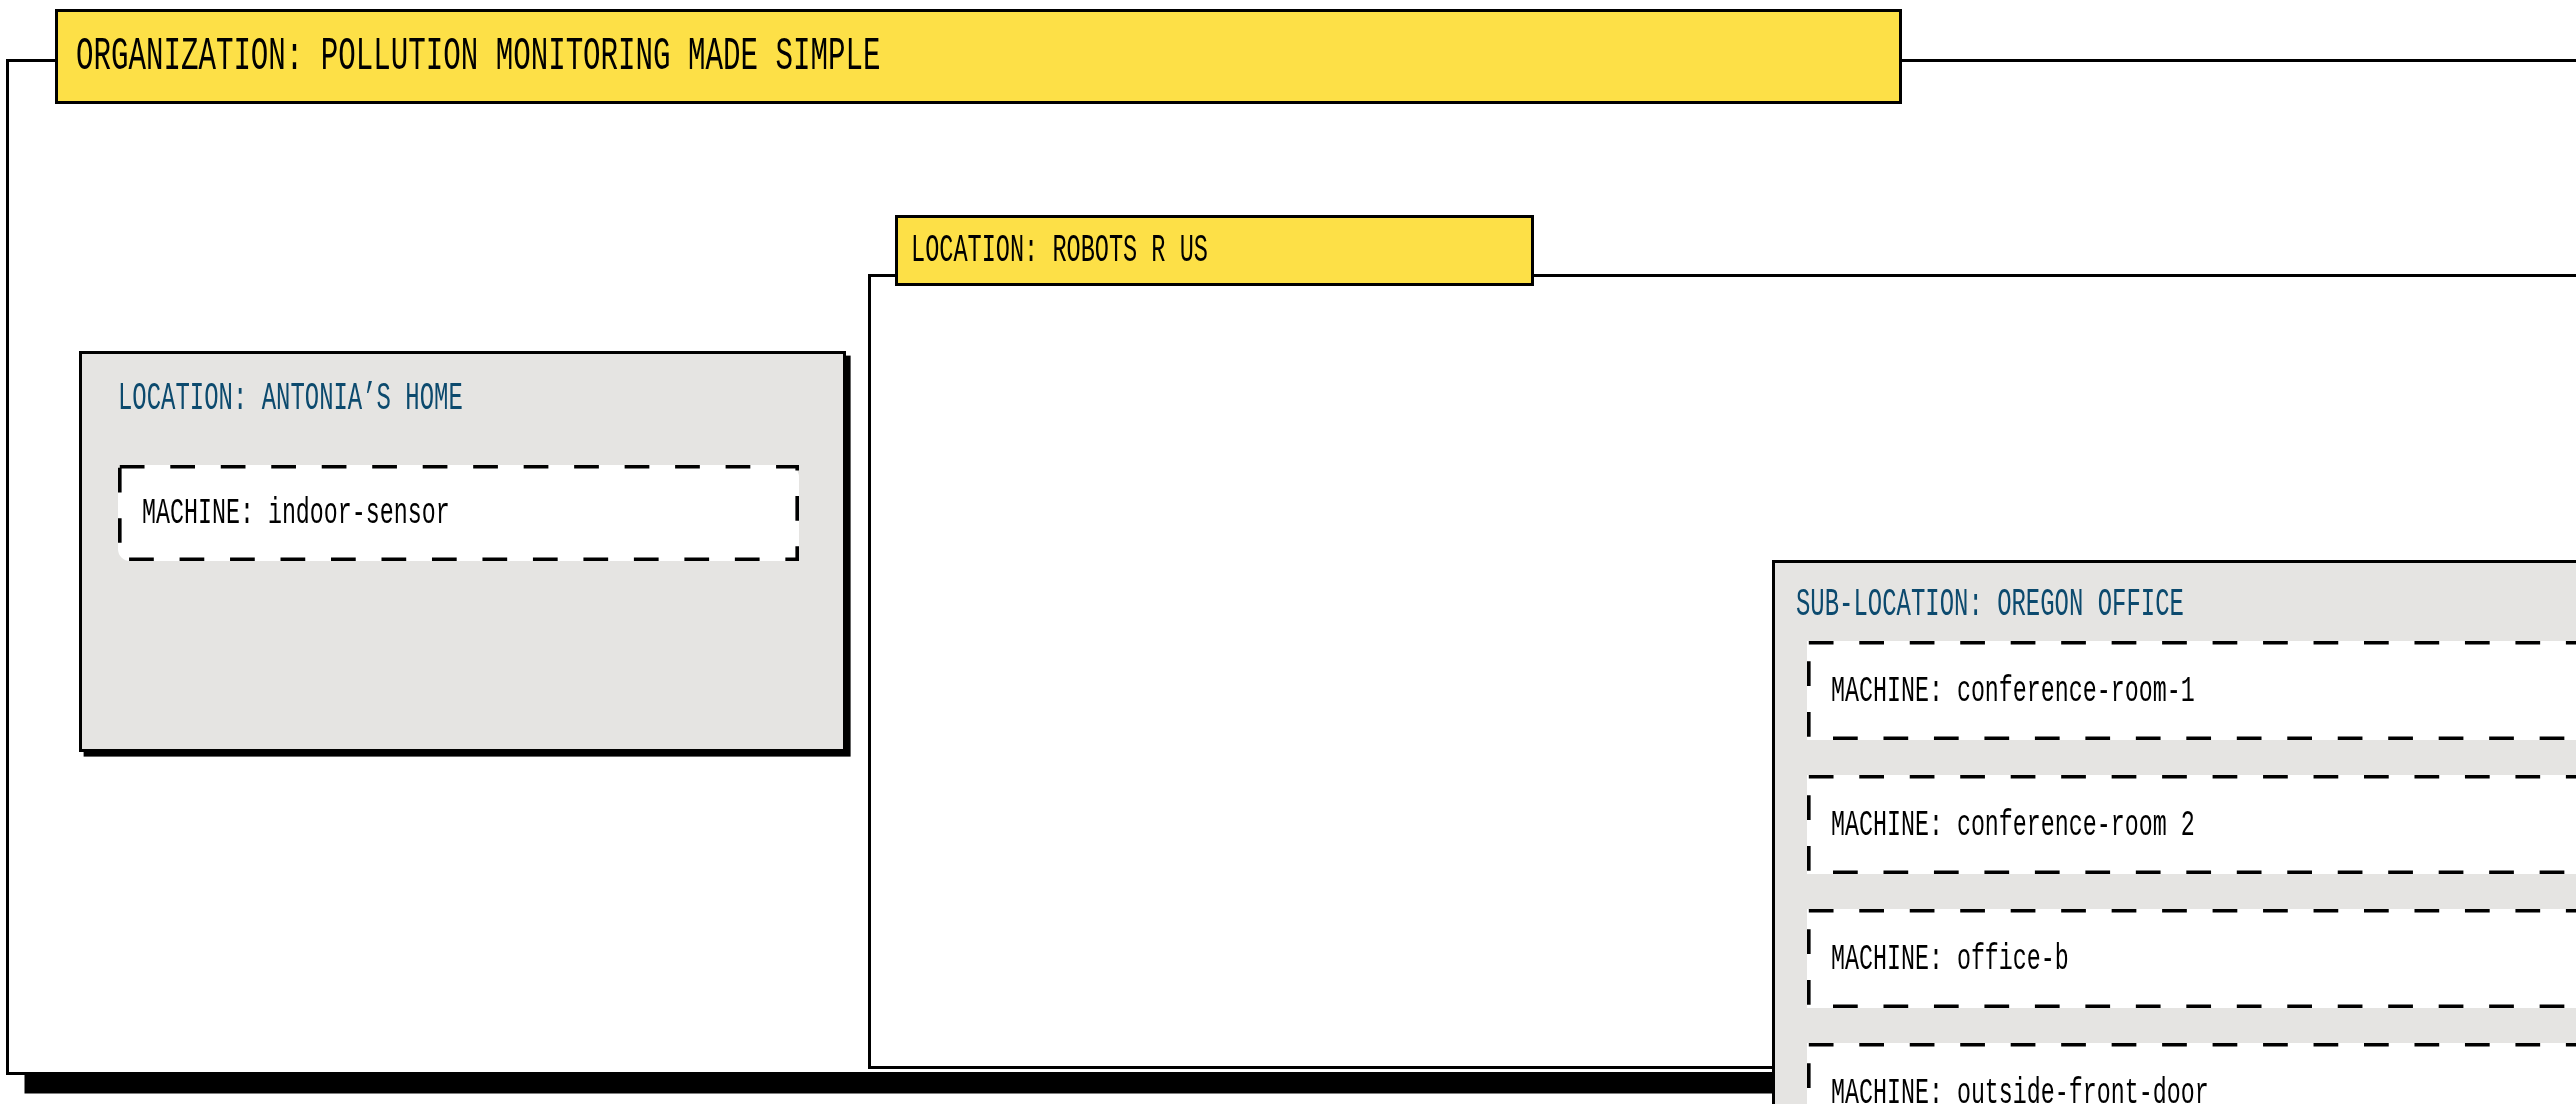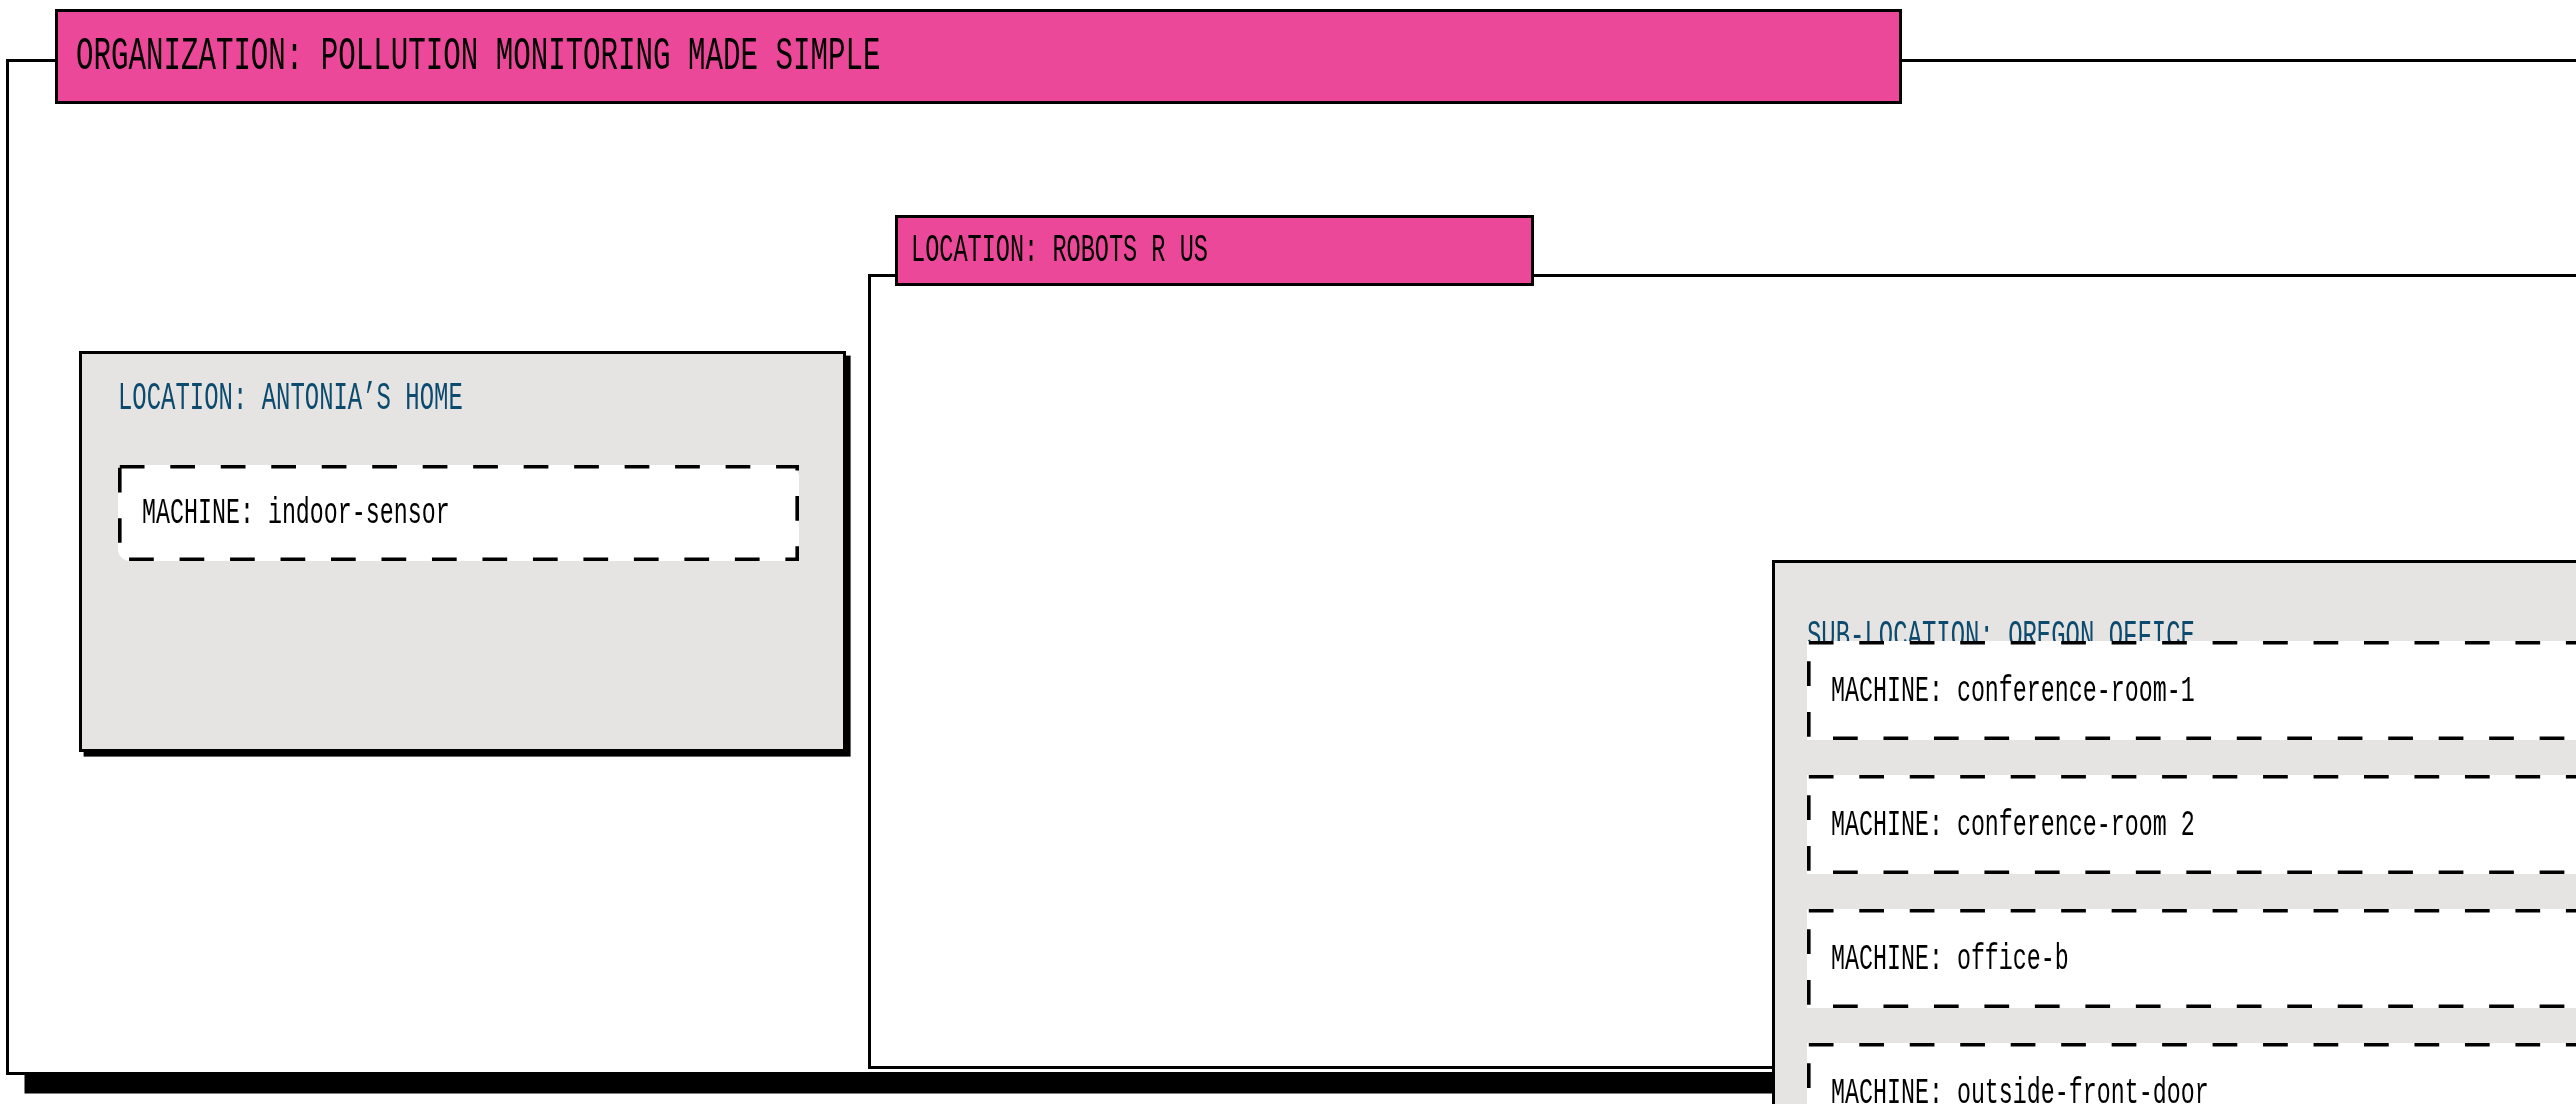--- a/index.html
+++ b/index.html
@@ -11,21 +11,21 @@
     width: 2852px;
     height: 1104px;
     font-family: "Liberation Mono", "DejaVu Sans Mono", monospace;
     position: relative;
     overflow: hidden;
   }
 
   
   .label-box {
     position: absolute;
-    background: #ec4899;
+    background: #fde047;
     border: 3.6px solid #000000;
     box-sizing: border-box;
     display: flex;
     align-items: center;
     z-index: 30;
     white-space: nowrap;
   }
   .label-box .label-text {
     font-family: "Liberation Mono", "DejaVu Sans Mono", monospace;
     color: #000000;
@@ -80,21 +80,21 @@
     white-space: nowrap;
     font-size: 38px;
   }
   .panel-heading > span {
     display: block;
     transform: scaleX(0.63);
     transform-origin: left center;
     width: 159%;
   }
   #antonias-home-heading { left: 36px; top: 23px; }
-  #oregon-office-heading { left: 32px; top: 19.6px; margin-top: 32px; }
+  #oregon-office-heading { left: 21px; top: 19.6px; }
 
   
   .machine-box {
     position: absolute;
     background: #ffffff;
     box-sizing: border-box;
     display: flex;
     align-items: center;
   }
   .machine-box .dash-svg {

